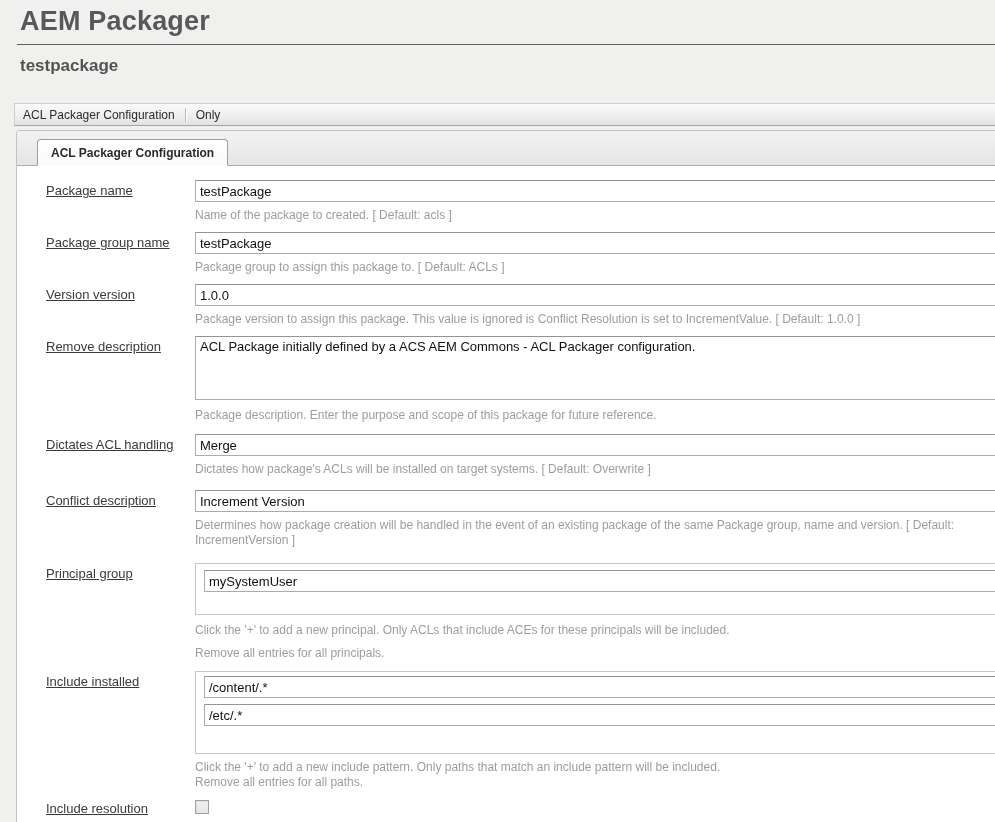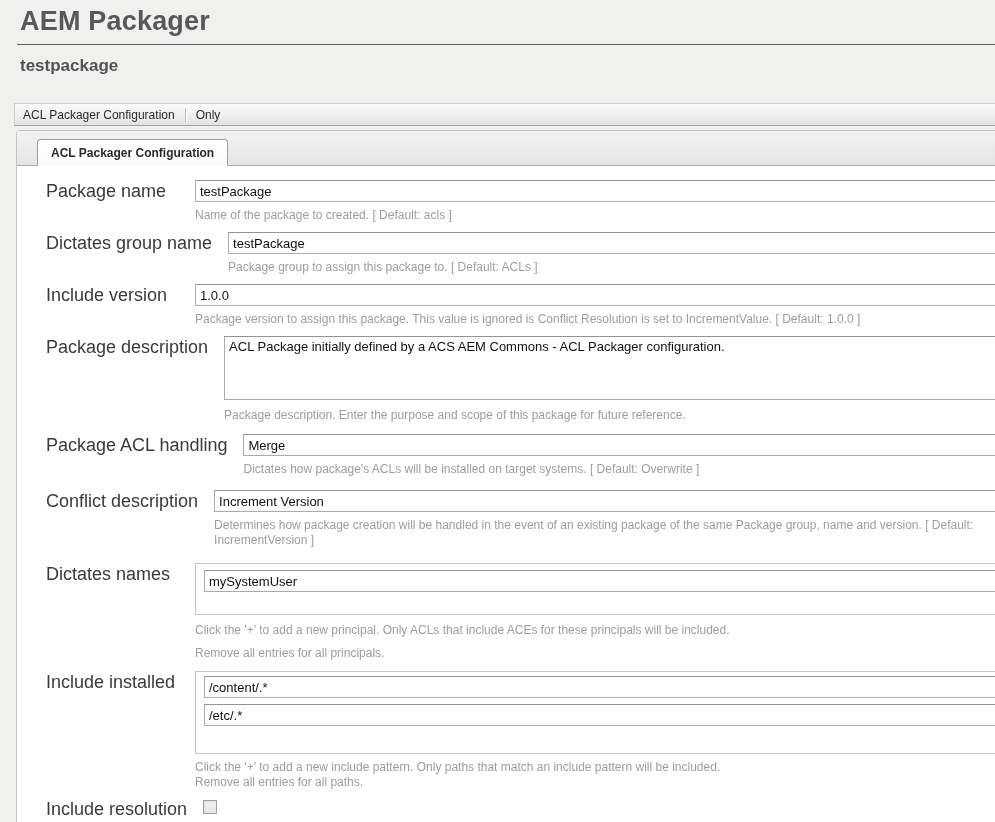--- a/index.html
+++ b/index.html
@@ -62,21 +62,21 @@
     padding:6px 13px 5px 13px;
     font-size:12px;font-weight:bold;color:#2b2b2b;
     cursor:pointer;white-space:nowrap;
   }
 
   
   .form-body{padding:14px 0 0 0;}
   .row{display:flex;align-items:flex-start;margin:0 0 9px 0;}
   .flabel{
     flex:0 0 133px;margin-left:29px;margin-top:3px;
-    font-size:18px;line-height:16px;color:#3a3a3a;white-space:nowrap;
+    font-size:13px;line-height:16px;color:#3a3a3a;white-space:nowrap;text-decoration:underline;
   }
   .fcol{flex:1 1 auto;min-width:0;margin-left:16px;}
   .tinput,.tarea{
     display:block;width:100%;box-sizing:border-box;
     border:1px solid #ababab;border-top-color:#949494;
     background:#ffffff;color:#111111;
     font-family:"Liberation Sans","DejaVu Sans",sans-serif;
     font-size:13px;padding:2px 4px;margin:0;border-radius:0;
   }
   .tinput{height:22px;}
@@ -137,61 +137,61 @@
 
       <div class="row">
         <div class="flabel">Package name</div>
         <div class="fcol">
           <input type="text" class="tinput" value="testPackage" style="">
           <div class="fhelp">Name of the package to created. [ Default: acls ]</div>
         </div>
       </div>
 
       <div class="row">
-        <div class="flabel">Dictates group name</div>
+        <div class="flabel">Package group name</div>
         <div class="fcol">
           <input type="text" class="tinput" value="testPackage" style="">
           <div class="fhelp">Package group to assign this package to. [ Default: ACLs ]</div>
         </div>
       </div>
 
       <div class="row">
-        <div class="flabel">Include version</div>
+        <div class="flabel">Version version</div>
         <div class="fcol">
           <input type="text" class="tinput" value="1.0.0" style="">
           <div class="fhelp">Package version to assign this package. This value is ignored is Conflict Resolution is set to IncrementValue. [ Default: 1.0.0 ]</div>
         </div>
       </div>
 
       <div class="row desc">
-        <div class="flabel">Package description</div>
+        <div class="flabel">Remove description</div>
         <div class="fcol">
           <textarea class="tarea" style="">ACL Package initially defined by a ACS AEM Commons - ACL Packager configuration.</textarea>
           <div class="fhelp">Package description. Enter the purpose and scope of this package for future reference.</div>
         </div>
       </div>
 
       <div class="row acl-handling">
-        <div class="flabel">Package ACL handling</div>
+        <div class="flabel">Dictates ACL handling</div>
         <div class="fcol">
           <input type="text" class="tinput" value="Merge" style="">
           <div class="fhelp">Dictates how package's ACLs will be installed on target systems. [ Default: Overwrite ]</div>
         </div>
       </div>
 
       <div class="row conflict">
         <div class="flabel">Conflict description</div>
         <div class="fcol">
           <input type="text" class="tinput" value="Increment Version" style="">
           <div class="fhelp">Determines how package creation will be handled in the event of an existing package of the same Package group, name and version. [ Default: IncrementVersion ]</div>
         </div>
       </div>
 
       <div class="row principals">
-        <div class="flabel">Dictates names</div>
+        <div class="flabel">Principal group</div>
         <div class="fcol">
           <div class="multibox principals">
             <input type="text" class="tinput" value="mySystemUser" style="">
           </div>
           <div class="fhelp">Click the '+' to add a new principal. Only ACLs that include ACEs for these principals will be included.</div>
           <div class="fhelp tight">Remove all entries for all principals.</div>
         </div>
       </div>
 
       <div class="row patterns">

